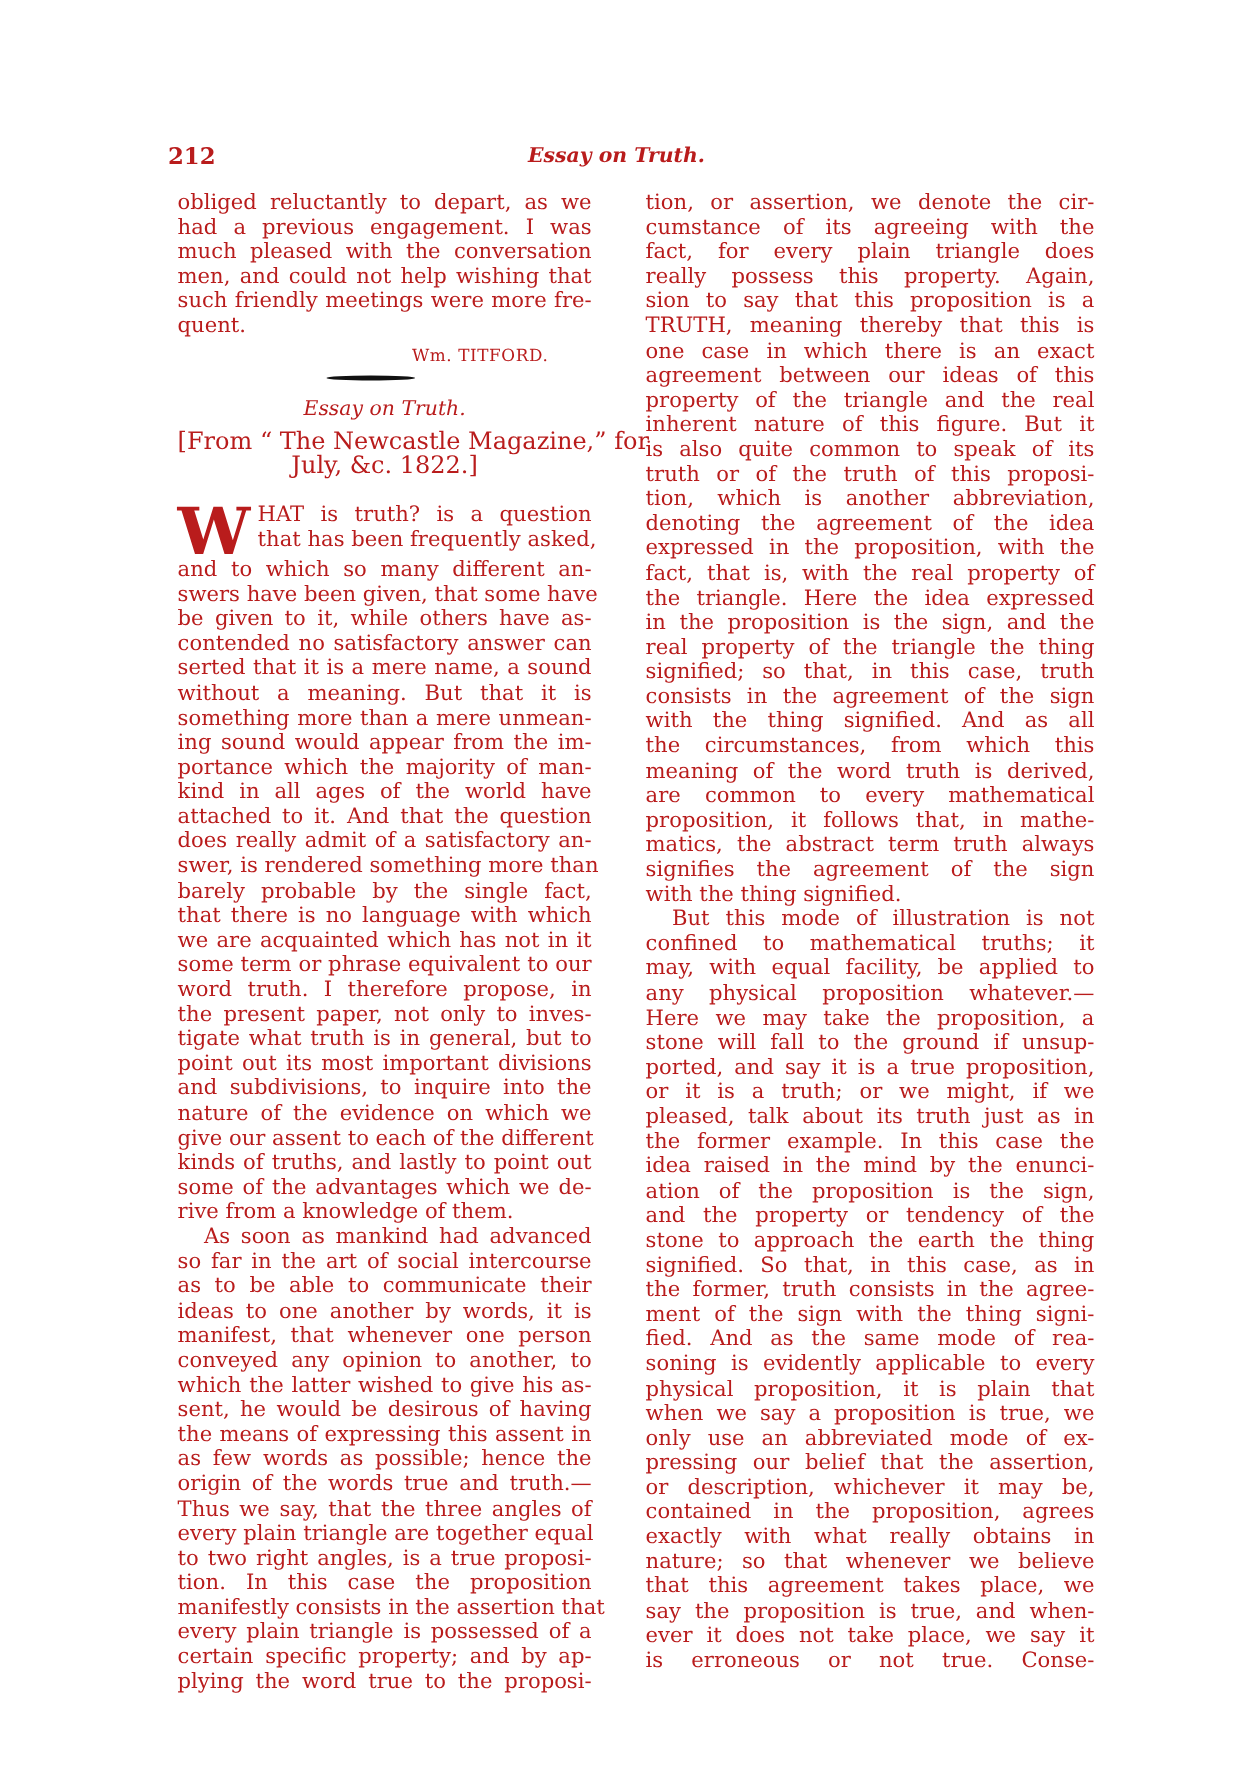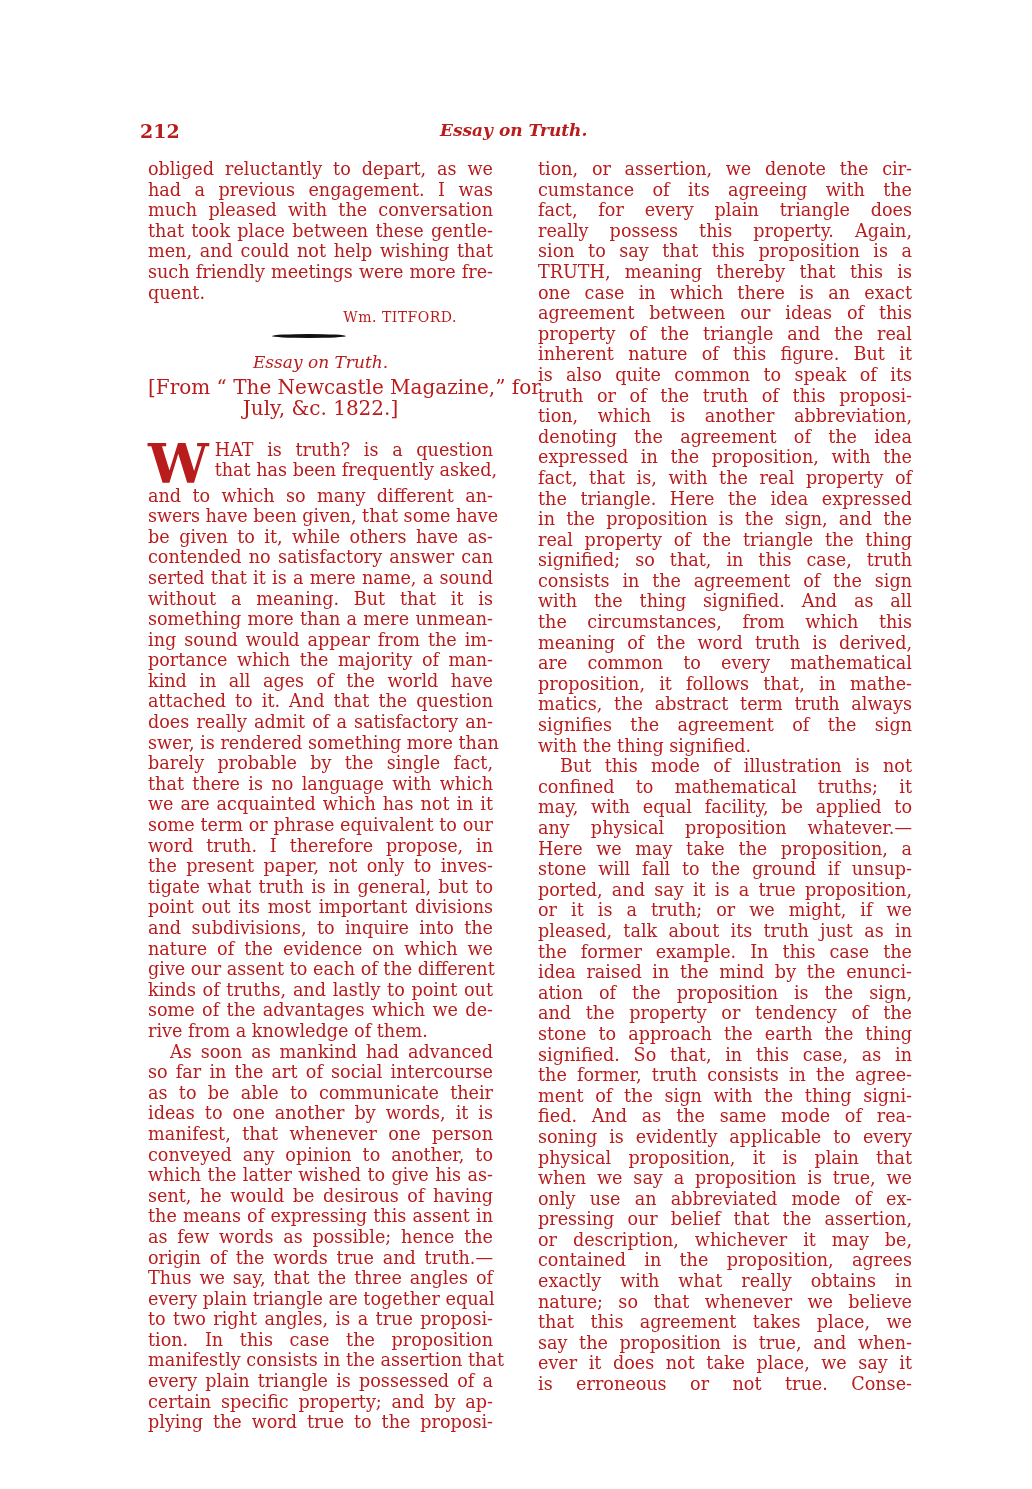--- a/index.html
+++ b/index.html
@@ -34,21 +34,20 @@
   <div class="running-head">
     <span class="page-number">212</span>
     <span class="running-title">Essay on Truth.</span>
   </div>
 
   <div class="col col-left">
     <div class="bold" id="prior">
         <span class="line">obliged reluctantly to depart, as we</span>
         <span class="line">had a previous engagement. I was</span>
         <span class="line">much pleased with the conversation</span>
-        <span class="line">that took place between these gentle-</span>
         <span class="line">men, and could not help wishing that</span>
         <span class="line">such friendly meetings were more fre-</span>
         <span class="line last">quent.</span>
       </div>
     <div class="signature bold">Wm. TITFORD.</div>
     <div class="rule"></div>
     <div class="essay-title">Essay on Truth.</div>
     <div class="source">
       <span class="line" style="text-align-last:center">[From “ The Newcastle Magazine,” for</span>
       <span class="line" style="text-align-last:center">July, &amp;c. 1822.]</span>

